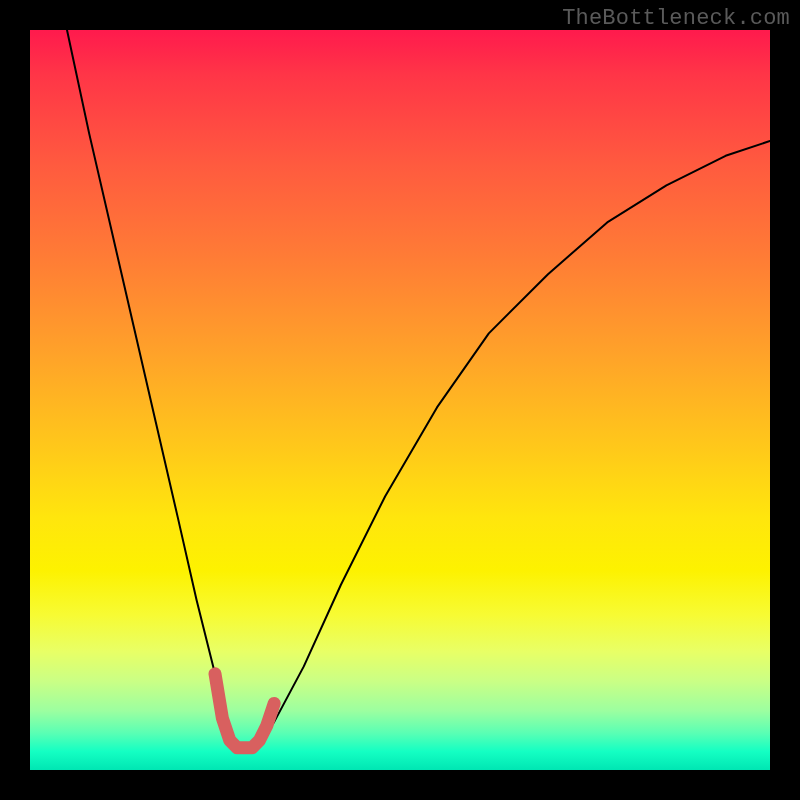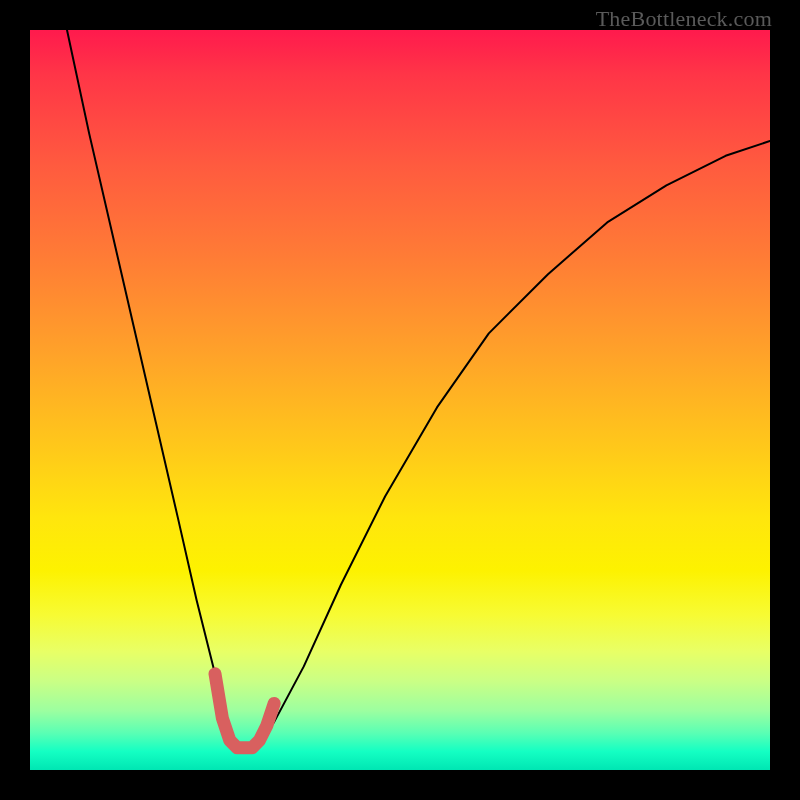--- a/index.html
+++ b/index.html
@@ -6,22 +6,22 @@
   html, body { width: 800px; height: 800px; overflow: hidden; background: #000; }
   .outer {
     width: 800px;
     height: 800px;
     background: #000;
     position: relative;
   }
   .watermark {
     position: absolute;
     top: 6px;
-    right: 28px;
-    font-family: Liberation Serif, serif;
+    right: 10px;
+    font-family: Liberation Mono, monospace;
     font-size: 22px;
     color: #5a5a5a;
     letter-spacing: 0.2px;
     z-index: 10;
   }
   .plot {
     position: absolute;
     left: 30px;
     top: 30px;
     width: 740px;

